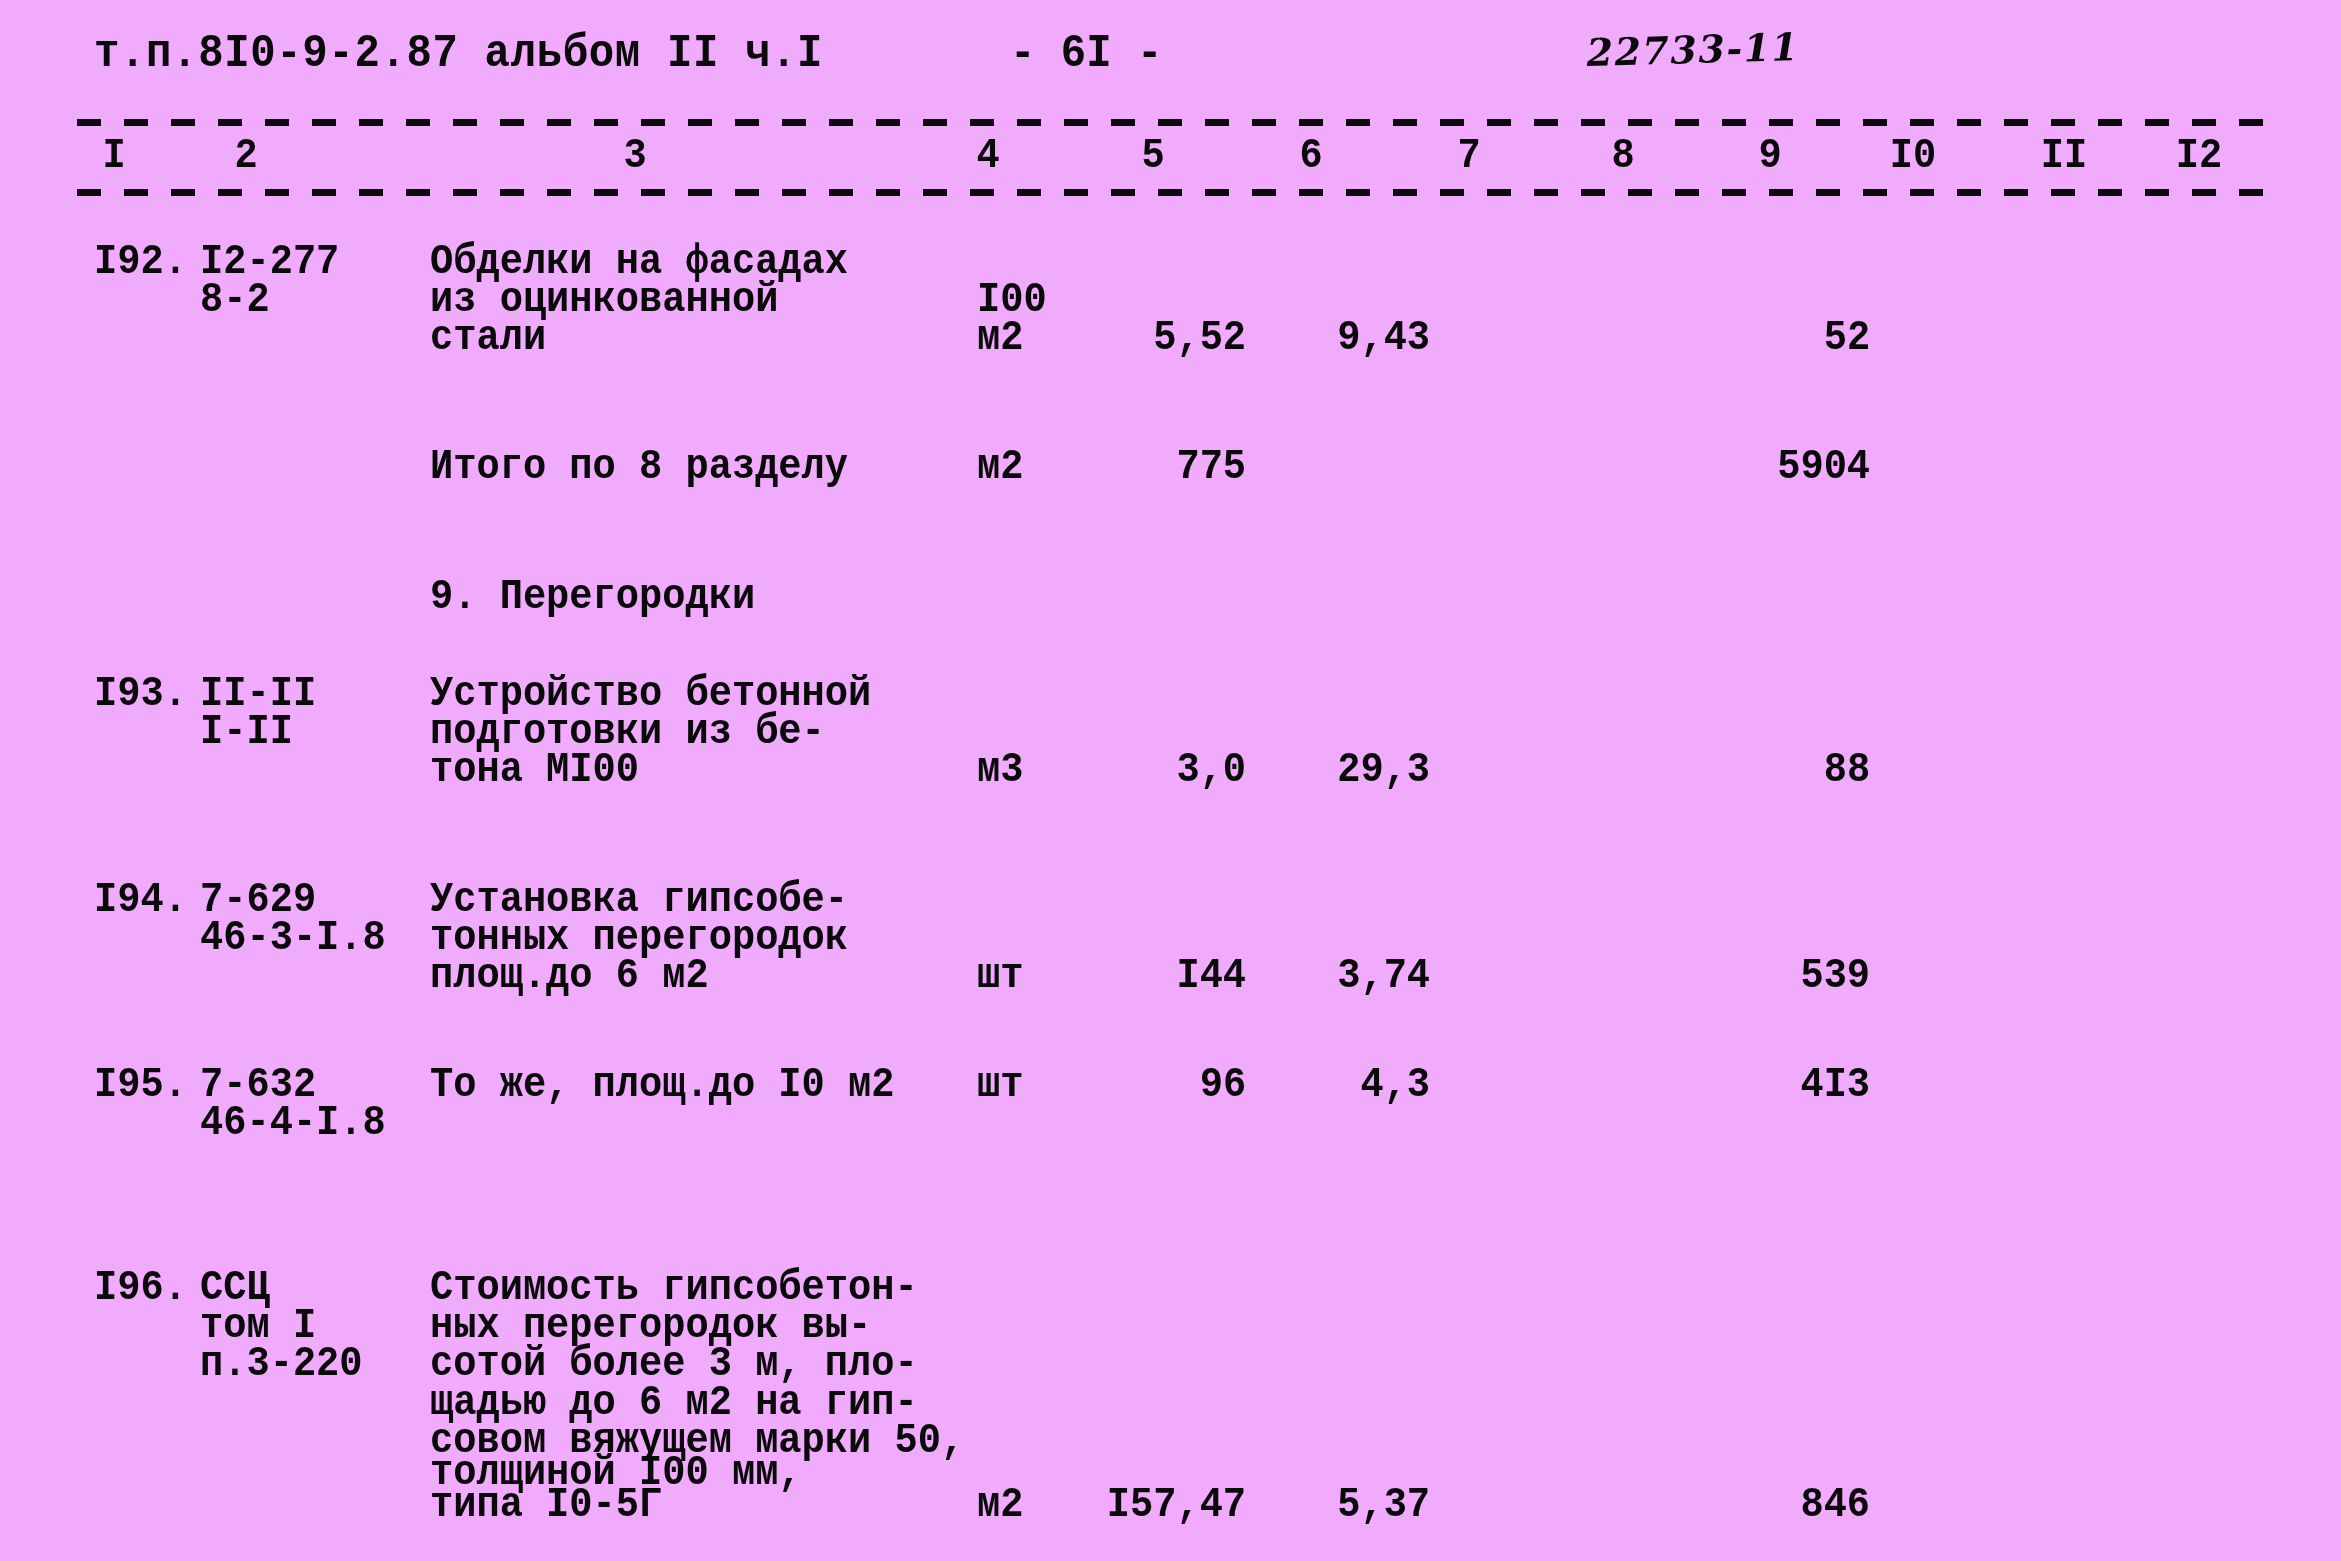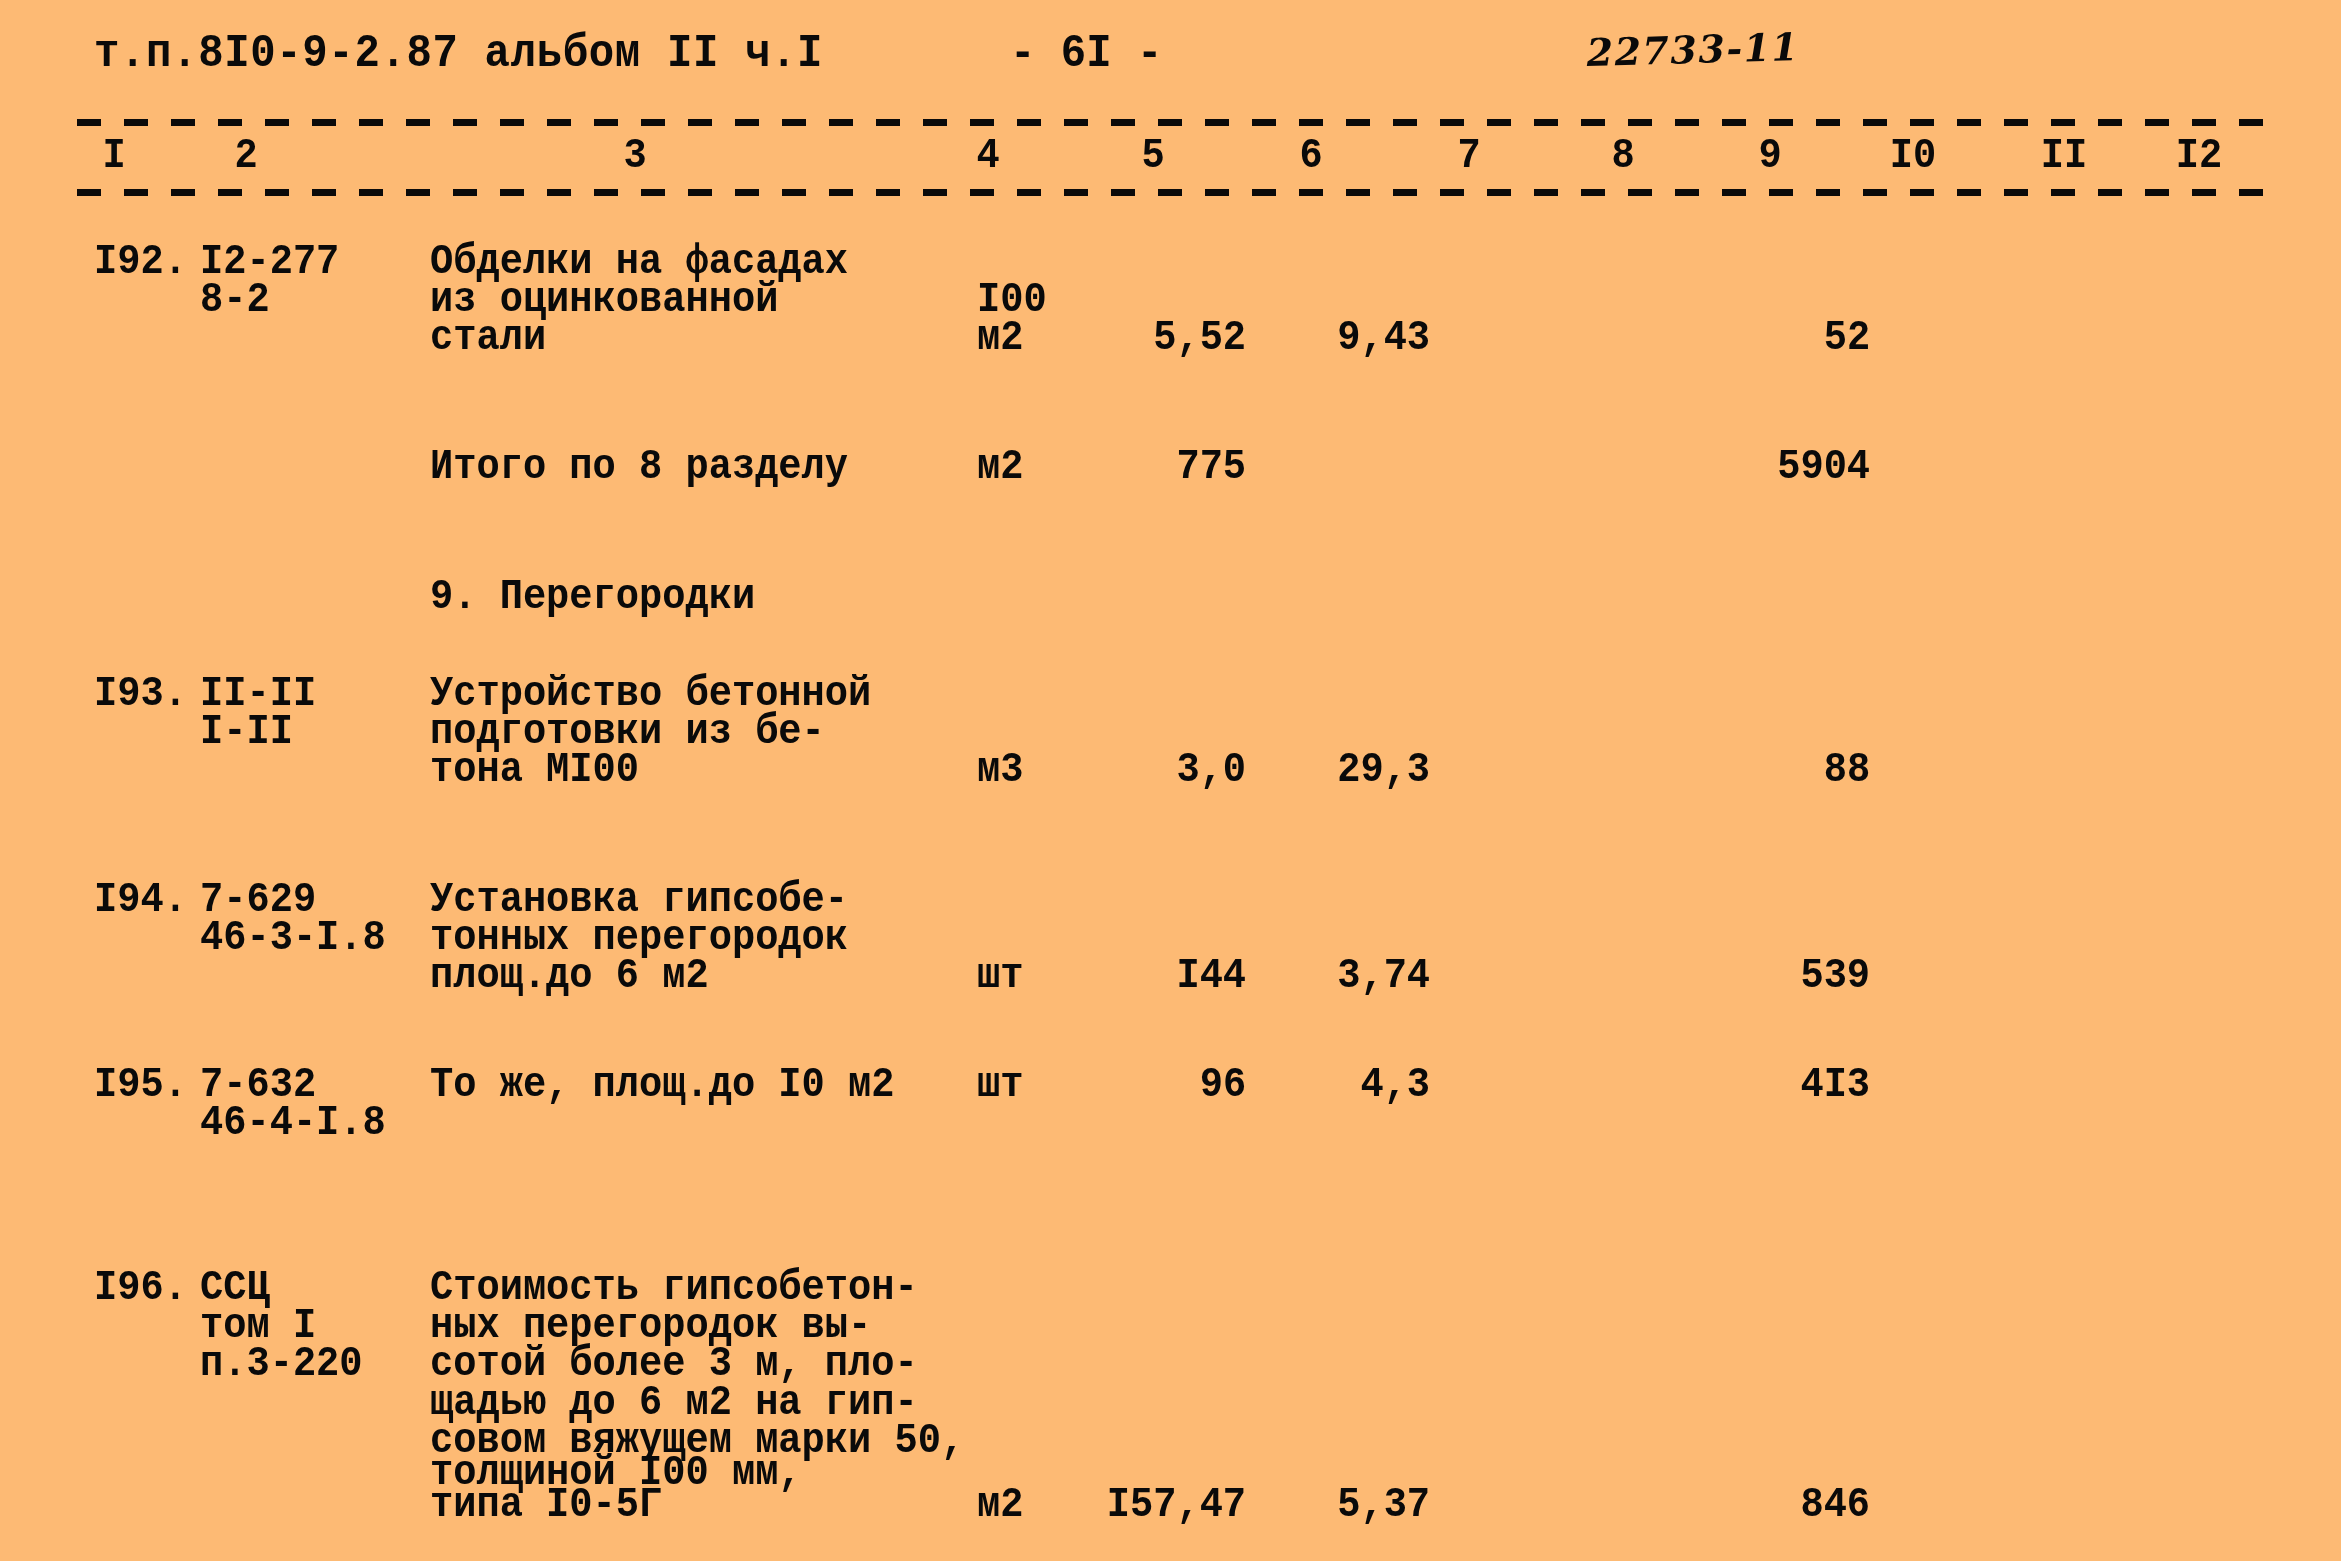--- a/index.html
+++ b/index.html
@@ -11,21 +11,21 @@
     width: 2342px;
     height: 1561px;
     position: relative;
     font-family: "Liberation Mono", "DejaVu Sans Mono", monospace;
     color: #0a0a0a;
     overflow: hidden;
   }
   .page {
     position: absolute;
     inset: 0;
-    background: #fdba74;
+    background: #f0abfc;
     padding-left: 40px;
   }
 
   
   .doc-header {
     position: absolute;
     top: 28px;
     left: 0;
     width: 2342px;
     height: 51px;

